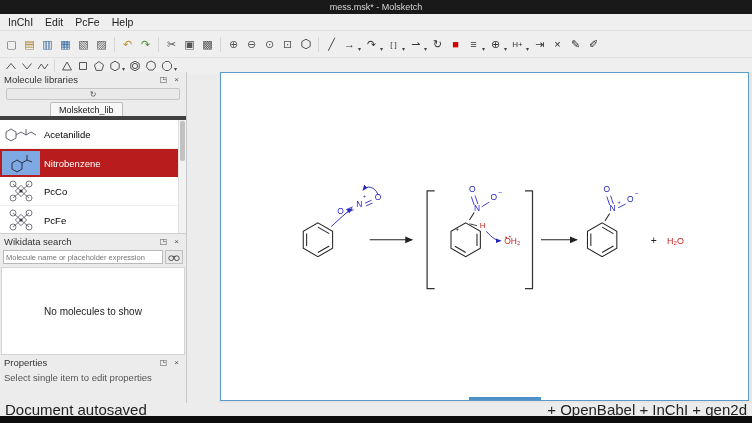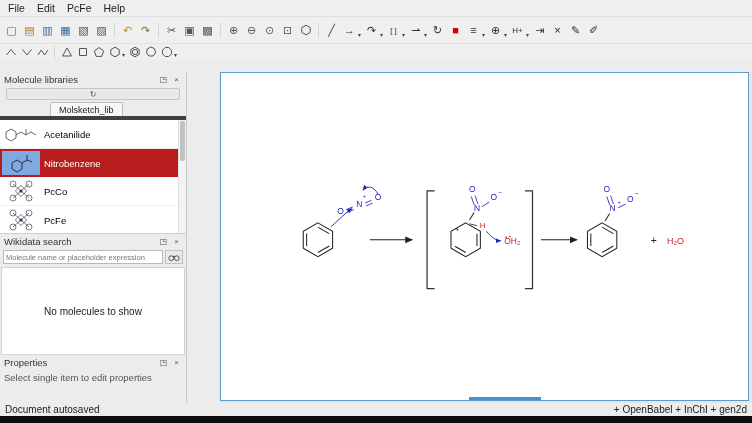--- a/index.html
+++ b/index.html
@@ -34,32 +34,35 @@
   .vthumb{position:absolute;top:1px;left:1px;width:5px;height:40px;background:#c2c2c2;border-radius:2px;}
   .searchrow{display:flex;padding:2px 3px;gap:2px;align-items:center;height:14px;}
   .search{flex:1;height:12px;font-size:7.5px;border:1px solid #b9b9b9;background:#fff;padding:0 2px;color:#333;font-family:"Liberation Sans","DejaVu Sans",sans-serif;}
   .searchbtn{width:18px;height:14px;border:1px solid #c0c0c0;background:#e9e9e9;display:flex;align-items:center;justify-content:center;padding:0;}
   .results{background:#fff;border:1px solid #d4d4d4;margin:1px 1px 0 1px;height:86px;display:flex;align-items:center;justify-content:center;font-size:10px;color:#222;}
   .prophint{padding:3px 4px;font-size:9.5px;color:#555;height:14px;}
   .sidefill{flex:1;}
   .canvasarea{flex:1;position:relative;background:#e6e6e6;}
   .canvas{position:absolute;left:1px;top:0;right:3px;bottom:2px;background:#fff;border:1px solid #5b9bc8;}
   .hthumb{position:absolute;bottom:0px;left:47%;width:72px;height:3px;background:#4d90c8;}
-  .statusbar{position:absolute;left:0;right:0;bottom:7px;height:13px;background:#ececec;display:flex;align-items:center;font-size:10px;color:#222;padding:0 5px;box-sizing:border-box;}
+  .statusbar{position:absolute;left:0;right:0;bottom:7px;height:13px;background:#ececec;display:flex;align-items:center;font-size:15px;color:#222;padding:0 5px;box-sizing:border-box;}
   .statusbar .left{flex:1;}
   .taskbar{position:absolute;left:0;right:0;bottom:0;height:7px;background:#0d0d0d;}
 </style>
 </head>
 <body>
 
 <div class="window">
 
+  <div class="titlebar">
+    <span>mess.msk* - Molsketch</span>
+  </div>
 
   <div class="menubar">
-    <span>File</span>
+    <span>InChI</span>
     <span>Edit</span>
     <span>PcFe</span>
     <span>Help</span>
   </div>
 
   <div class="toolbar main">
       <div class="tbicon">
         <span style="color: rgb(90, 90, 90);">▢</span>
       </div>
       <div class="tbicon">

